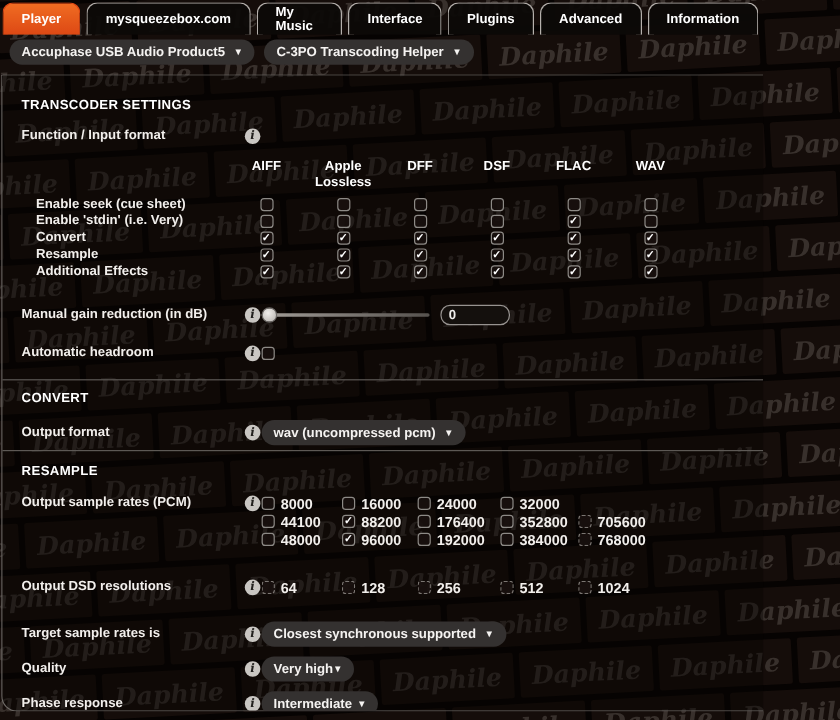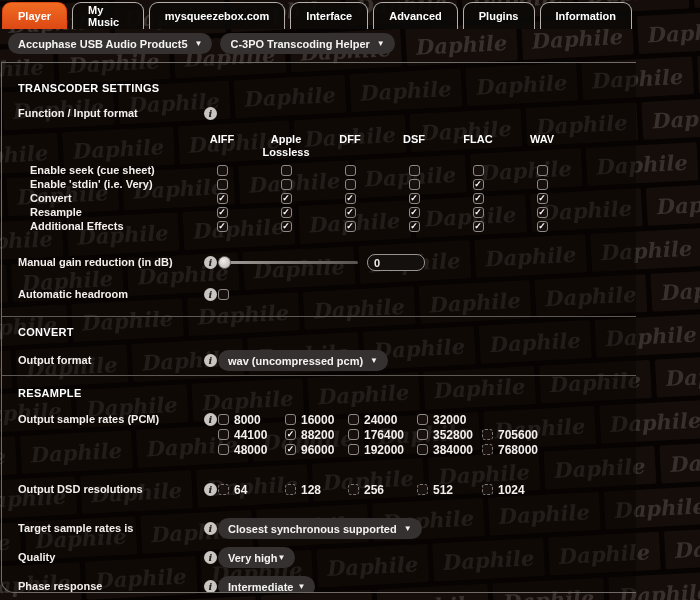--- a/index.html
+++ b/index.html
@@ -174,25 +174,25 @@
       <div class="brick" style="left: 464px; top: 688px;">Daphile</div>
       <div class="brick" style="left: 580px; top: 688px;">Daphile</div>
       <div class="brick" style="left: 696px; top: 688px;">Daphile</div>
     </div>
   </div>
 
 <div class="page">
 
   <nav class="tabbar" id="tabbar">
       <div class="tab active">Player</div>
+      <div class="tab">mysqueezebox.com</div>
       <div class="tab">My Music</div>
-      <div class="tab">mysqueezebox.com</div>
       <div class="tab">Interface</div>
+      <div class="tab">Plugins</div>
       <div class="tab">Advanced</div>
-      <div class="tab">Plugins</div>
       <div class="tab">Information</div>
     </nav>
 
   <div class="toolbar">
     <button class="pill">
       <span>Accuphase USB Audio Product5</span>
       <span class="caret">▼</span>
     </button>
     <button class="pill">
       <span>C-3PO Transcoding Helper</span>

